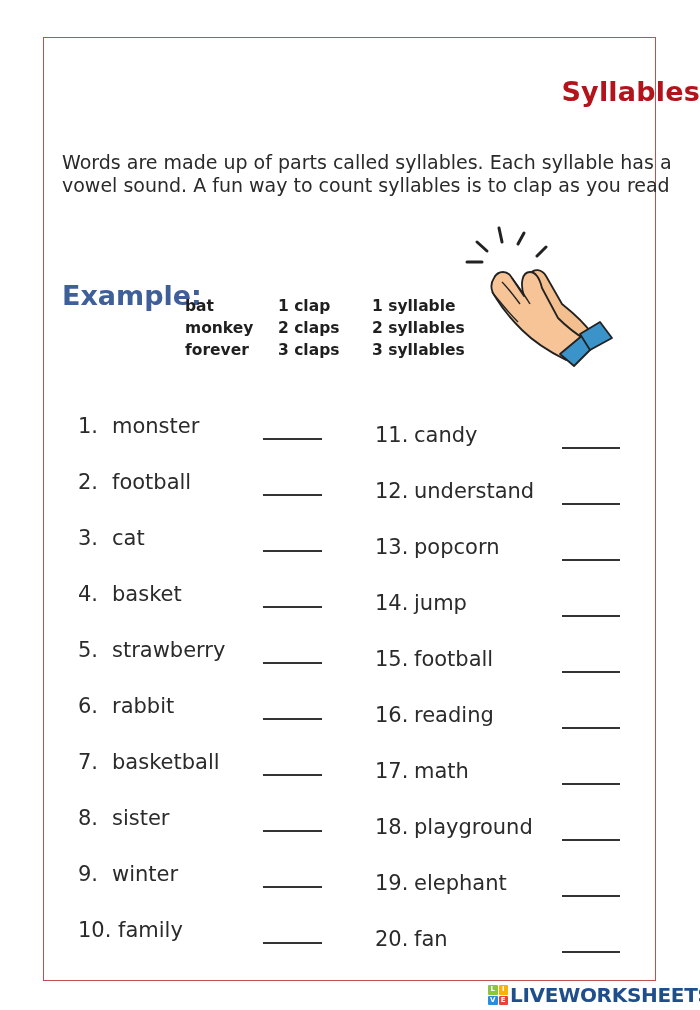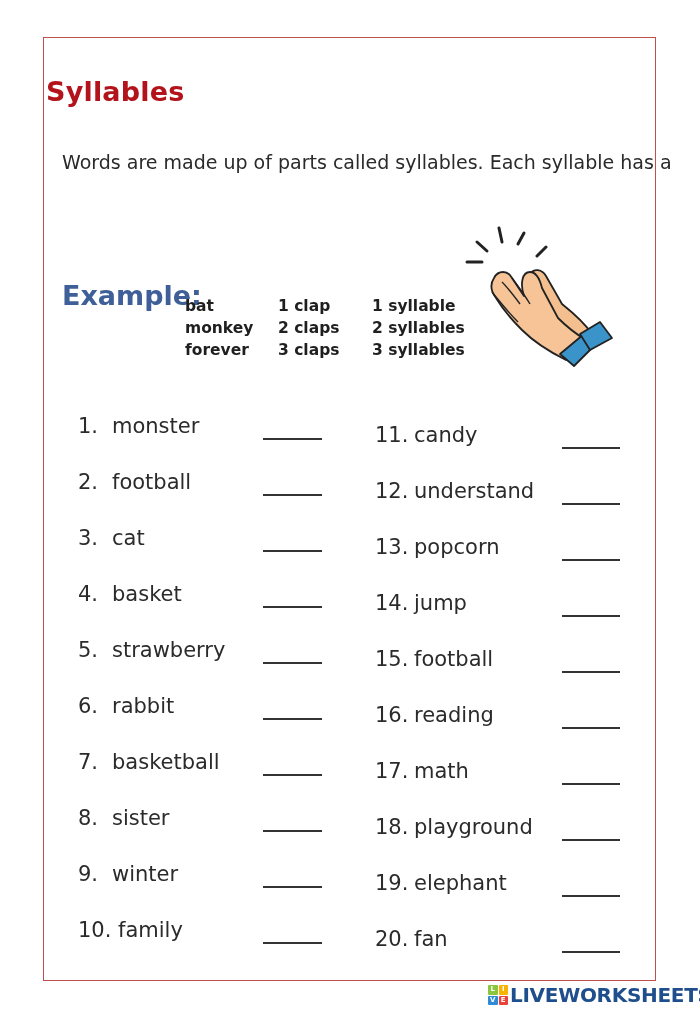--- a/index.html
+++ b/index.html
@@ -4,21 +4,21 @@
 <style>
   * { box-sizing: border-box; margin: 0; padding: 0; }
   html, body { width: 700px; height: 1010px; background: #ffffff; overflow: hidden; }
   body { position: relative; font-family: "DejaVu Sans", sans-serif; color: #222; }
 
   .frame {
     position: absolute; left: 43px; top: 37px; width: 613px; height: 944px;
     border: 1.5px solid #c0504d;
   }
   .title {
-    position: absolute; left: 0; top: 76px; width: 700px; text-align: left;
+    position: absolute; left: 0; top: 76px; width: 700px; text-align: right;
     font-size: 27px; font-weight: bold; color: #b3141b; letter-spacing: 0.2px; padding-left: 46px;
   }
   .intro {
     position: absolute; left: 62px; top: 151px; width: 580px;
     font-size: 19px; line-height: 22.5px; color: #2a2a2a;
   }
   .intro span { display: block; white-space: nowrap; }
 
   .example-label {
     position: absolute; left: 62px; top: 280px;
@@ -52,20 +52,21 @@
 </style>
 </head>
 <body>
 
 <div class="frame"></div>
 
 <div class="title">Syllables</div>
 
 <div class="intro">
   <span>Words are made up of parts called syllables. Each syllable has a</span>
+  <span>vowel sound. A fun way to count syllables is to clap as you read</span>
 </div>
 
 <div class="example-label">Example:</div>
 
 <div class="example-table">
   <div class="ex-row" style="top:0px">
     <span class="c c1">bat</span>
     <span class="c c2">1 clap</span>
     <span class="c c3">1 syllable</span>
   </div>

